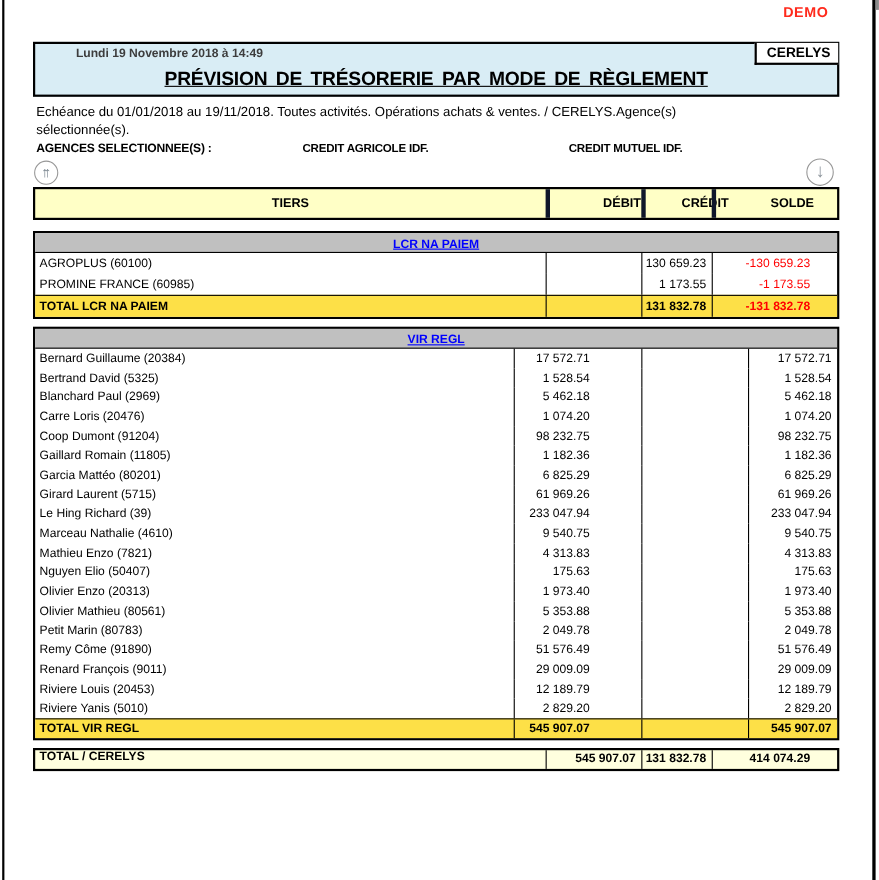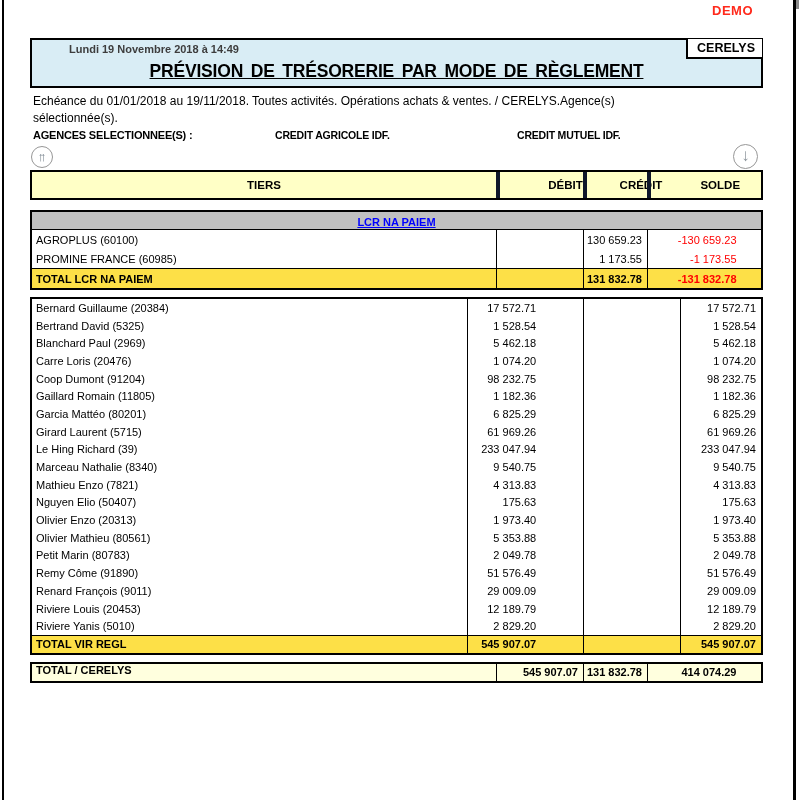--- a/index.html
+++ b/index.html
@@ -127,20 +127,21 @@
             <div class="c-solde neg">-1 173.55</div>
           </div>
           <div class="row total-row">
             <div class="c-tiers">TOTAL LCR NA PAIEM</div>
             <div class="c-debit"></div>
             <div class="c-credit">131 832.78</div>
             <div class="c-solde neg">-131 832.78</div>
           </div>
         </div>
         <div class="block block-vir">
+          <div class="sec-header"><span class="sec-link">VIR REGL</span></div>
           <div class="row">
             <div class="c-tiers">Bernard Guillaume (20384)</div>
             <div class="c-debit">17 572.71</div>
             <div class="c-credit"></div>
             <div class="c-solde">17 572.71</div>
           </div>
           <div class="row">
             <div class="c-tiers">Bertrand David (5325)</div>
             <div class="c-debit">1 528.54</div>
             <div class="c-credit"></div>
@@ -182,21 +183,21 @@
             <div class="c-credit"></div>
             <div class="c-solde">61 969.26</div>
           </div>
           <div class="row">
             <div class="c-tiers">Le Hing Richard (39)</div>
             <div class="c-debit">233 047.94</div>
             <div class="c-credit"></div>
             <div class="c-solde">233 047.94</div>
           </div>
           <div class="row">
-            <div class="c-tiers">Marceau Nathalie (8340)</div>
+            <div class="c-tiers">Marceau Nathalie (4610)</div>
             <div class="c-debit">9 540.75</div>
             <div class="c-credit"></div>
             <div class="c-solde">9 540.75</div>
           </div>
           <div class="row">
             <div class="c-tiers">Mathieu Enzo (7821)</div>
             <div class="c-debit">4 313.83</div>
             <div class="c-credit"></div>
             <div class="c-solde">4 313.83</div>
           </div>

